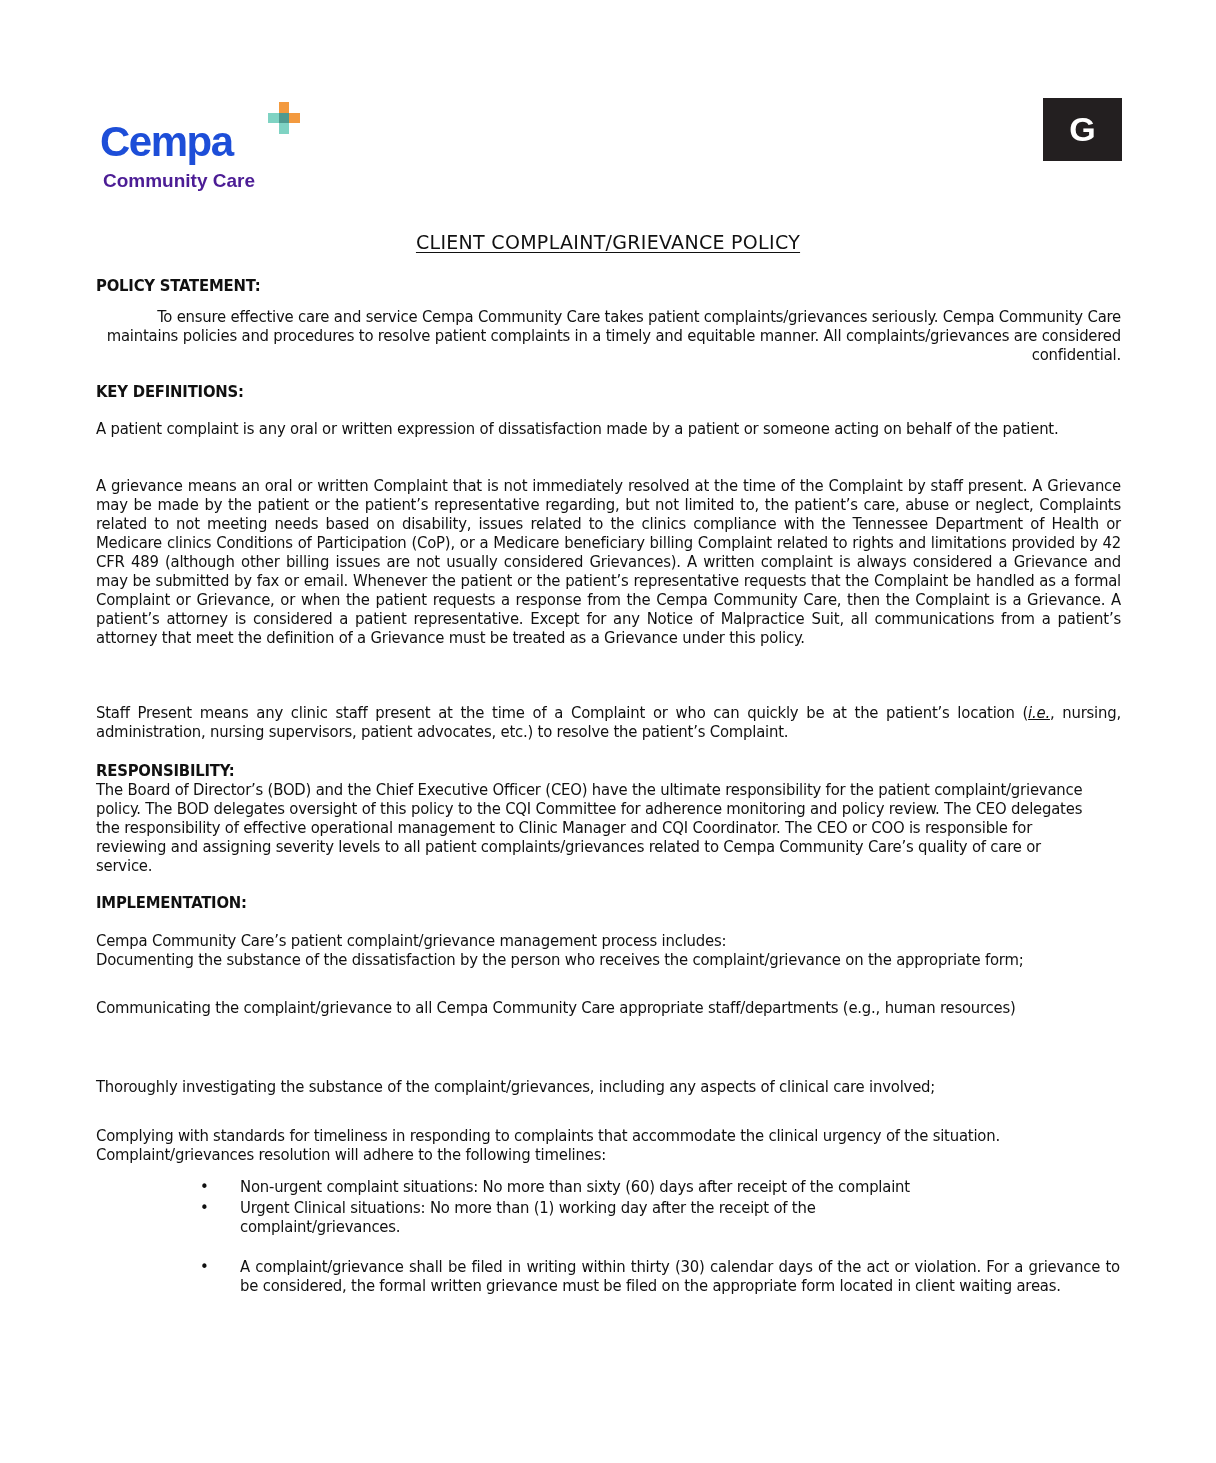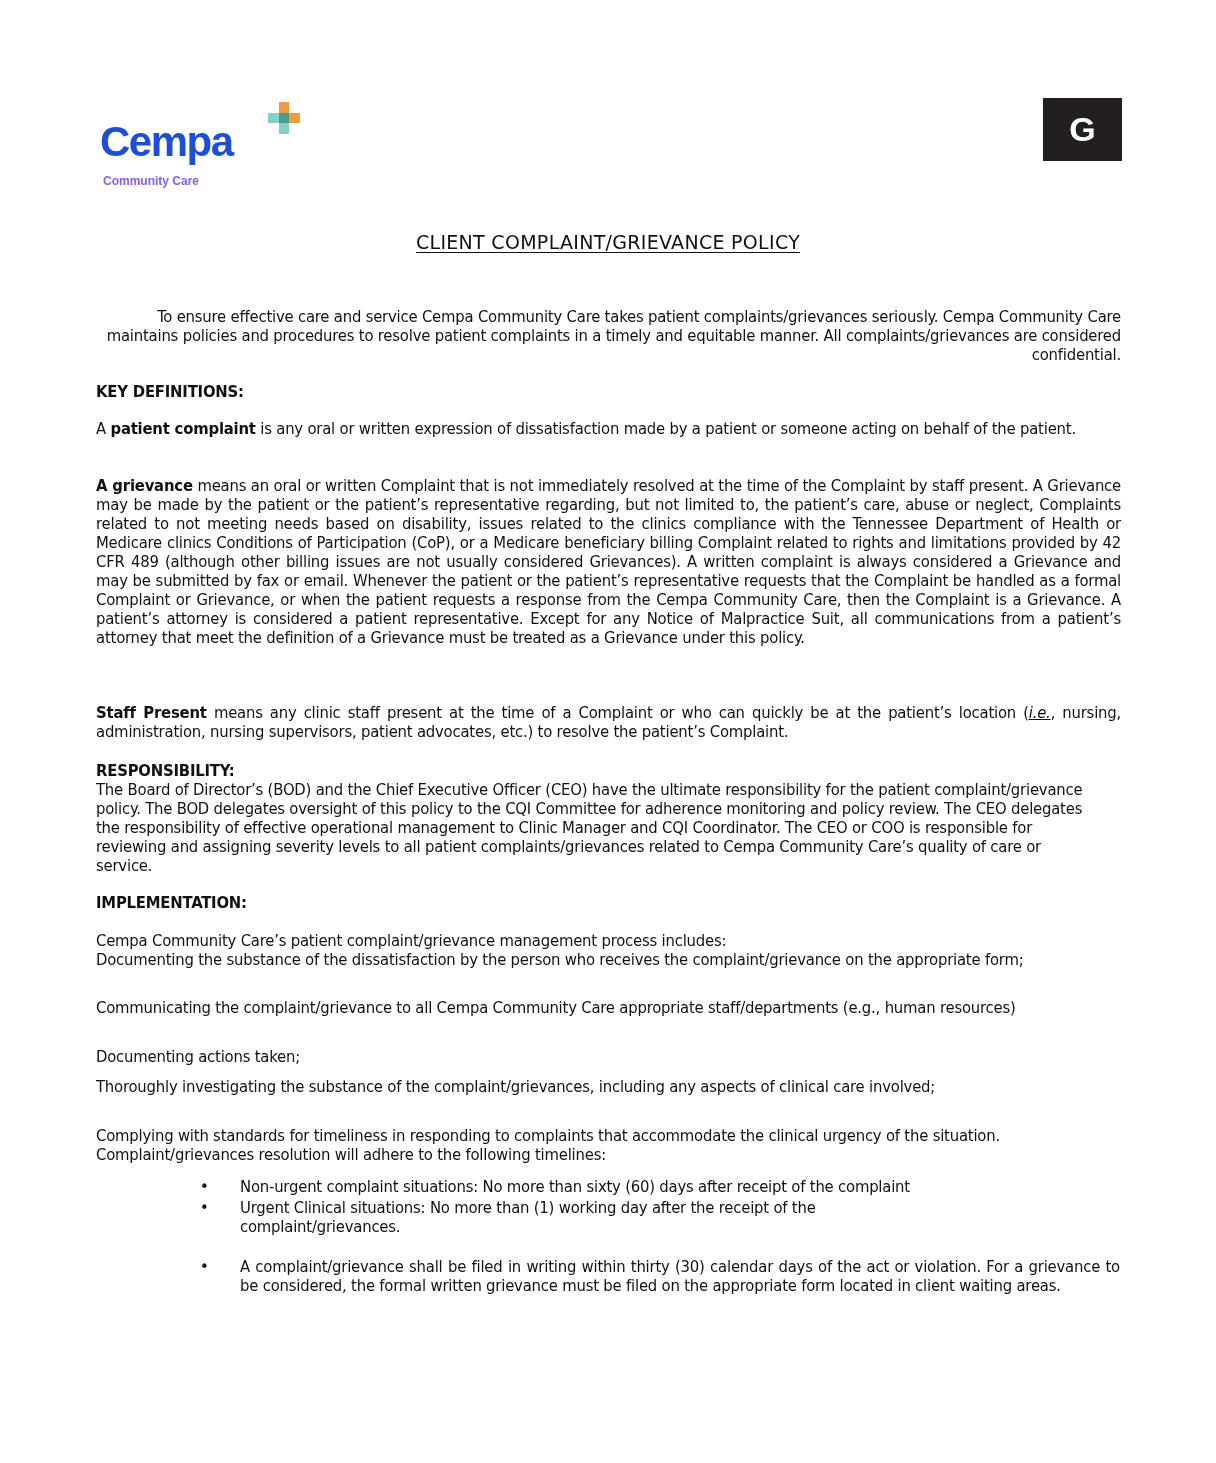--- a/index.html
+++ b/index.html
@@ -5,21 +5,21 @@
     html, body { margin: 0; padding: 0; background: #ffffff; }
     body { width: 1216px; height: 1463px; position: relative; overflow: hidden;
            font-family: "Liberation Sans Narrow", "Liberation Sans", sans-serif; color: #111; }
     .page { position: absolute; left: 0; top: 0; width: 1216px; height: 1463px; }
 
     
     .logo { position: absolute; left: 100px; top: 102px; width: 200px; height: 92px; }
     .logo-word { position: absolute; left: 0; top: 10px; font-family: "Liberation Sans", sans-serif;
                  font-weight: bold; font-size: 42px; letter-spacing: -1.5px; color: #1d4ed8; line-height: 60px; }
     .logo-sub { position: absolute; left: 3px; top: 68px; font-family: "Liberation Sans", sans-serif;
-                font-weight: bold; font-size: 12px; color: #8b5cf6; line-height: 22px; white-space: nowrap; }
+                font-weight: bold; font-size: 19px; color: #4c1d95; line-height: 22px; white-space: nowrap; }
     .logo-plus { position: absolute; left: 168px; top: 0; width: 32px; height: 32px; }
     .plus-v-top { position: absolute; left: 11px; top: 0; width: 10px; height: 14px; background: #f39a3f; }
     .plus-h-right { position: absolute; left: 18px; top: 11px; width: 14px; height: 10px; background: #f39a3f; }
     .plus-h-left { position: absolute; left: 0; top: 11px; width: 21px; height: 10px; background: #7fd3c3; }
     .plus-v-bot { position: absolute; left: 11px; top: 11px; width: 10px; height: 21px; background: #7fd3c3; }
     .plus-center { position: absolute; left: 11px; top: 11px; width: 10px; height: 10px; background: #4f9a8f; }
 
     
     .badge { position: absolute; left: 1043px; top: 98px; width: 79px; height: 63px; background: #231f20;
              color: #fff; font-family: "Liberation Sans", sans-serif; font-weight: bold; font-size: 34px;
@@ -28,21 +28,21 @@
     
     .title { position: absolute; left: 0; width: 1216px; top: 199px; text-align: center;
              font-family: "DejaVu Sans", sans-serif; font-size: 19px; letter-spacing: 0.3px; margin-top: 32px; }
     .title span { text-decoration: underline; text-underline-offset: 3px; }
 
     
     .txt { position: absolute; left: 96px; width: 1025px; font-size: 16.5px; line-height: 19px;
            font-family: "DejaVu Sans Condensed", "DejaVu Sans", sans-serif; letter-spacing: -0.2px; }
     .heading { font-weight: bold; }
     .just { text-align: justify; }
-    .bold { font-weight: bold; }
+    .bold { font-weight: normal; }
     .it { font-style: italic; text-decoration: underline; }
 
     .bullet { position: absolute; left: 200px; width: 920px; font-size: 16.5px; line-height: 19px;
               font-family: "DejaVu Sans Condensed", "DejaVu Sans", sans-serif; letter-spacing: -0.2px; }
     .bullet .dot { position: absolute; left: 0; top: 0; width: 14px; }
     .bullet .btxt { position: absolute; left: 40px; width: 880px; }
   </style>
 </head>
 <body>
 
@@ -57,37 +57,37 @@
       <div class="plus-v-bot"></div>
       <div class="plus-center"></div>
     </div>
     <div class="logo-sub">Community Care</div>
   </div>
 
   <div class="badge">G</div>
 
   <div class="title"><span>CLIENT COMPLAINT/GRIEVANCE POLICY</span></div>
 
+  <div class="txt heading" style="top:276px;">POLICY STATEMENT:</div>
   <div class="txt" style="top:307px;text-align:right;">To ensure effective care and service Cempa Community Care takes patient complaints/grievances seriously.   Cempa Community Care maintains policies and procedures to resolve patient complaints in a timely and equitable manner. All complaints/grievances are considered confidential.</div>
 
   <div class="txt heading" style="top:382px;">KEY DEFINITIONS:</div>
   <div class="txt" style="top:419px;"><span>A </span><span class="bold">patient complaint</span><span> is any oral or written expression of dissatisfaction made by a patient or someone acting on behalf of the patient.</span></div>
 
   <div class="txt just" style="top:476px;"><span class="bold">A grievance</span><span> means an oral or written Complaint that is not immediately resolved at the time of the Complaint by staff present. A Grievance may be made by the patient or the patient’s representative regarding, but not limited to, the patient’s care, abuse or neglect, Complaints related to not meeting needs based on disability, issues related to the clinics compliance with the Tennessee Department of Health or Medicare clinics Conditions of Participation (CoP), or a Medicare beneficiary billing Complaint related to rights and limitations provided by 42 CFR 489 (although other billing issues are not usually considered Grievances). A written complaint is always considered a Grievance and may be submitted by fax or email. Whenever the patient or the patient’s representative requests that the Complaint be handled as a formal Complaint or Grievance, or when the patient requests a response from the Cempa Community Care, then the Complaint is a Grievance. A patient’s attorney is considered a patient representative. Except for any Notice of Malpractice Suit, all communications from a patient’s attorney that meet the definition of a Grievance must be treated as a Grievance under this policy.</span></div>
 
   <div class="txt just" style="top:703px;"><span class="bold">Staff Present</span><span> means any clinic staff present at the time of a Complaint or who can quickly be at the patient’s location (</span><span class="it">i.e.</span><span>, nursing, administration, nursing supervisors, patient advocates, etc.) to resolve the patient’s Complaint.</span></div>
 
   <div class="txt heading" style="top:761px;">RESPONSIBILITY:</div>
   <div class="txt" style="top:780px; width:1000px;">The Board of Director’s (BOD) and the Chief Executive Officer (CEO) have the ultimate responsibility for the patient complaint/grievance policy. The BOD delegates oversight of this policy to the CQI Committee for adherence monitoring and policy review. The CEO delegates the responsibility of effective operational management to Clinic Manager and CQI Coordinator.  The CEO or COO is responsible for reviewing and assigning severity levels to all patient complaints/grievances related to Cempa Community Care’s quality of care or service.</div>
 
   <div class="txt heading" style="top:893px;">IMPLEMENTATION:</div>
   <div class="txt" style="top:931px;">Cempa Community Care’s patient complaint/grievance management process includes:</div>
   <div class="txt just" style="top:950px; width:980px;">Documenting the substance of the dissatisfaction by the person who receives the complaint/grievance on the appropriate form;</div>
   <div class="txt just" style="top:998px; width:980px;">Communicating the complaint/grievance to all Cempa Community Care appropriate staff/departments (e.g., human resources)</div>
-  <div class="txt" style="top:1047px;">Documenting actions taken;</div>
   <div class="txt just" style="top:1077px; width:980px;">Thoroughly investigating the substance of the complaint/grievances, including any aspects of clinical care involved;</div>
   <div class="txt" style="top:1126px; width:990px;">Complying with standards for timeliness in responding to complaints that accommodate the clinical urgency of the situation. Complaint/grievances resolution will adhere to the following timelines:</div>
 
   <div class="bullet" style="top:1177px;">
     <span class="dot">•</span>
     <span class="btxt">Non-urgent complaint situations:  No more than sixty (60) days after receipt of the complaint</span>
   </div>
   <div class="bullet" style="top:1198px;">
     <span class="dot">•</span>
     <span class="btxt" style="width:720px;">Urgent Clinical situations: No more than (1) working day after the receipt of the complaint/grievances.</span>

